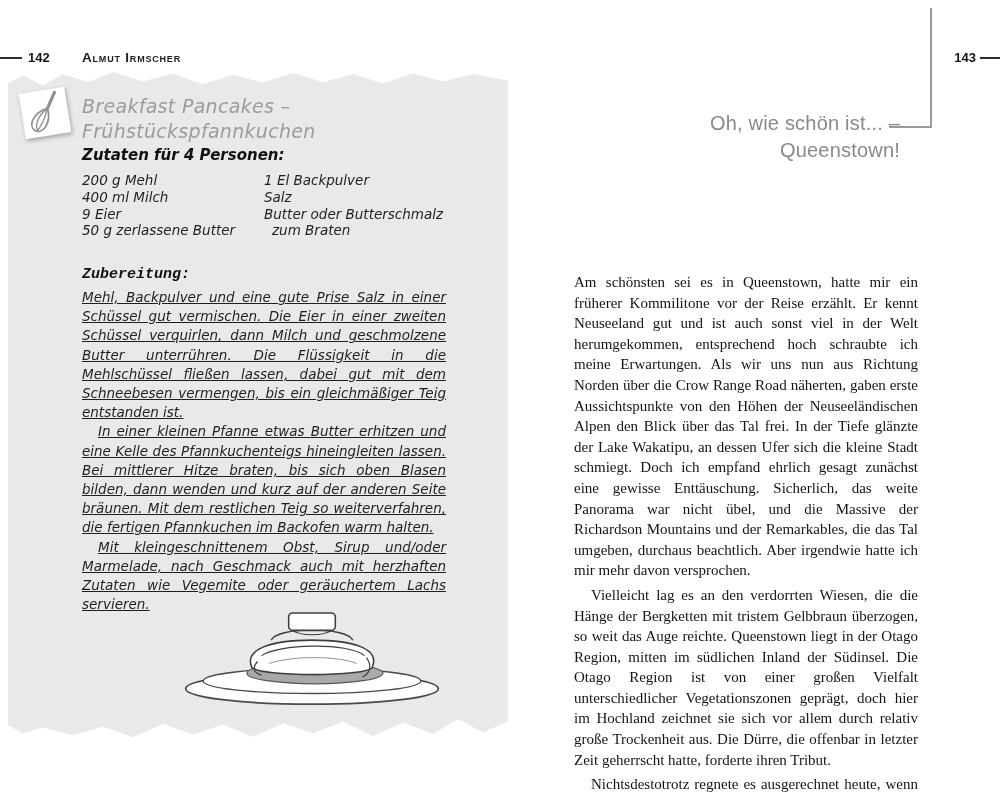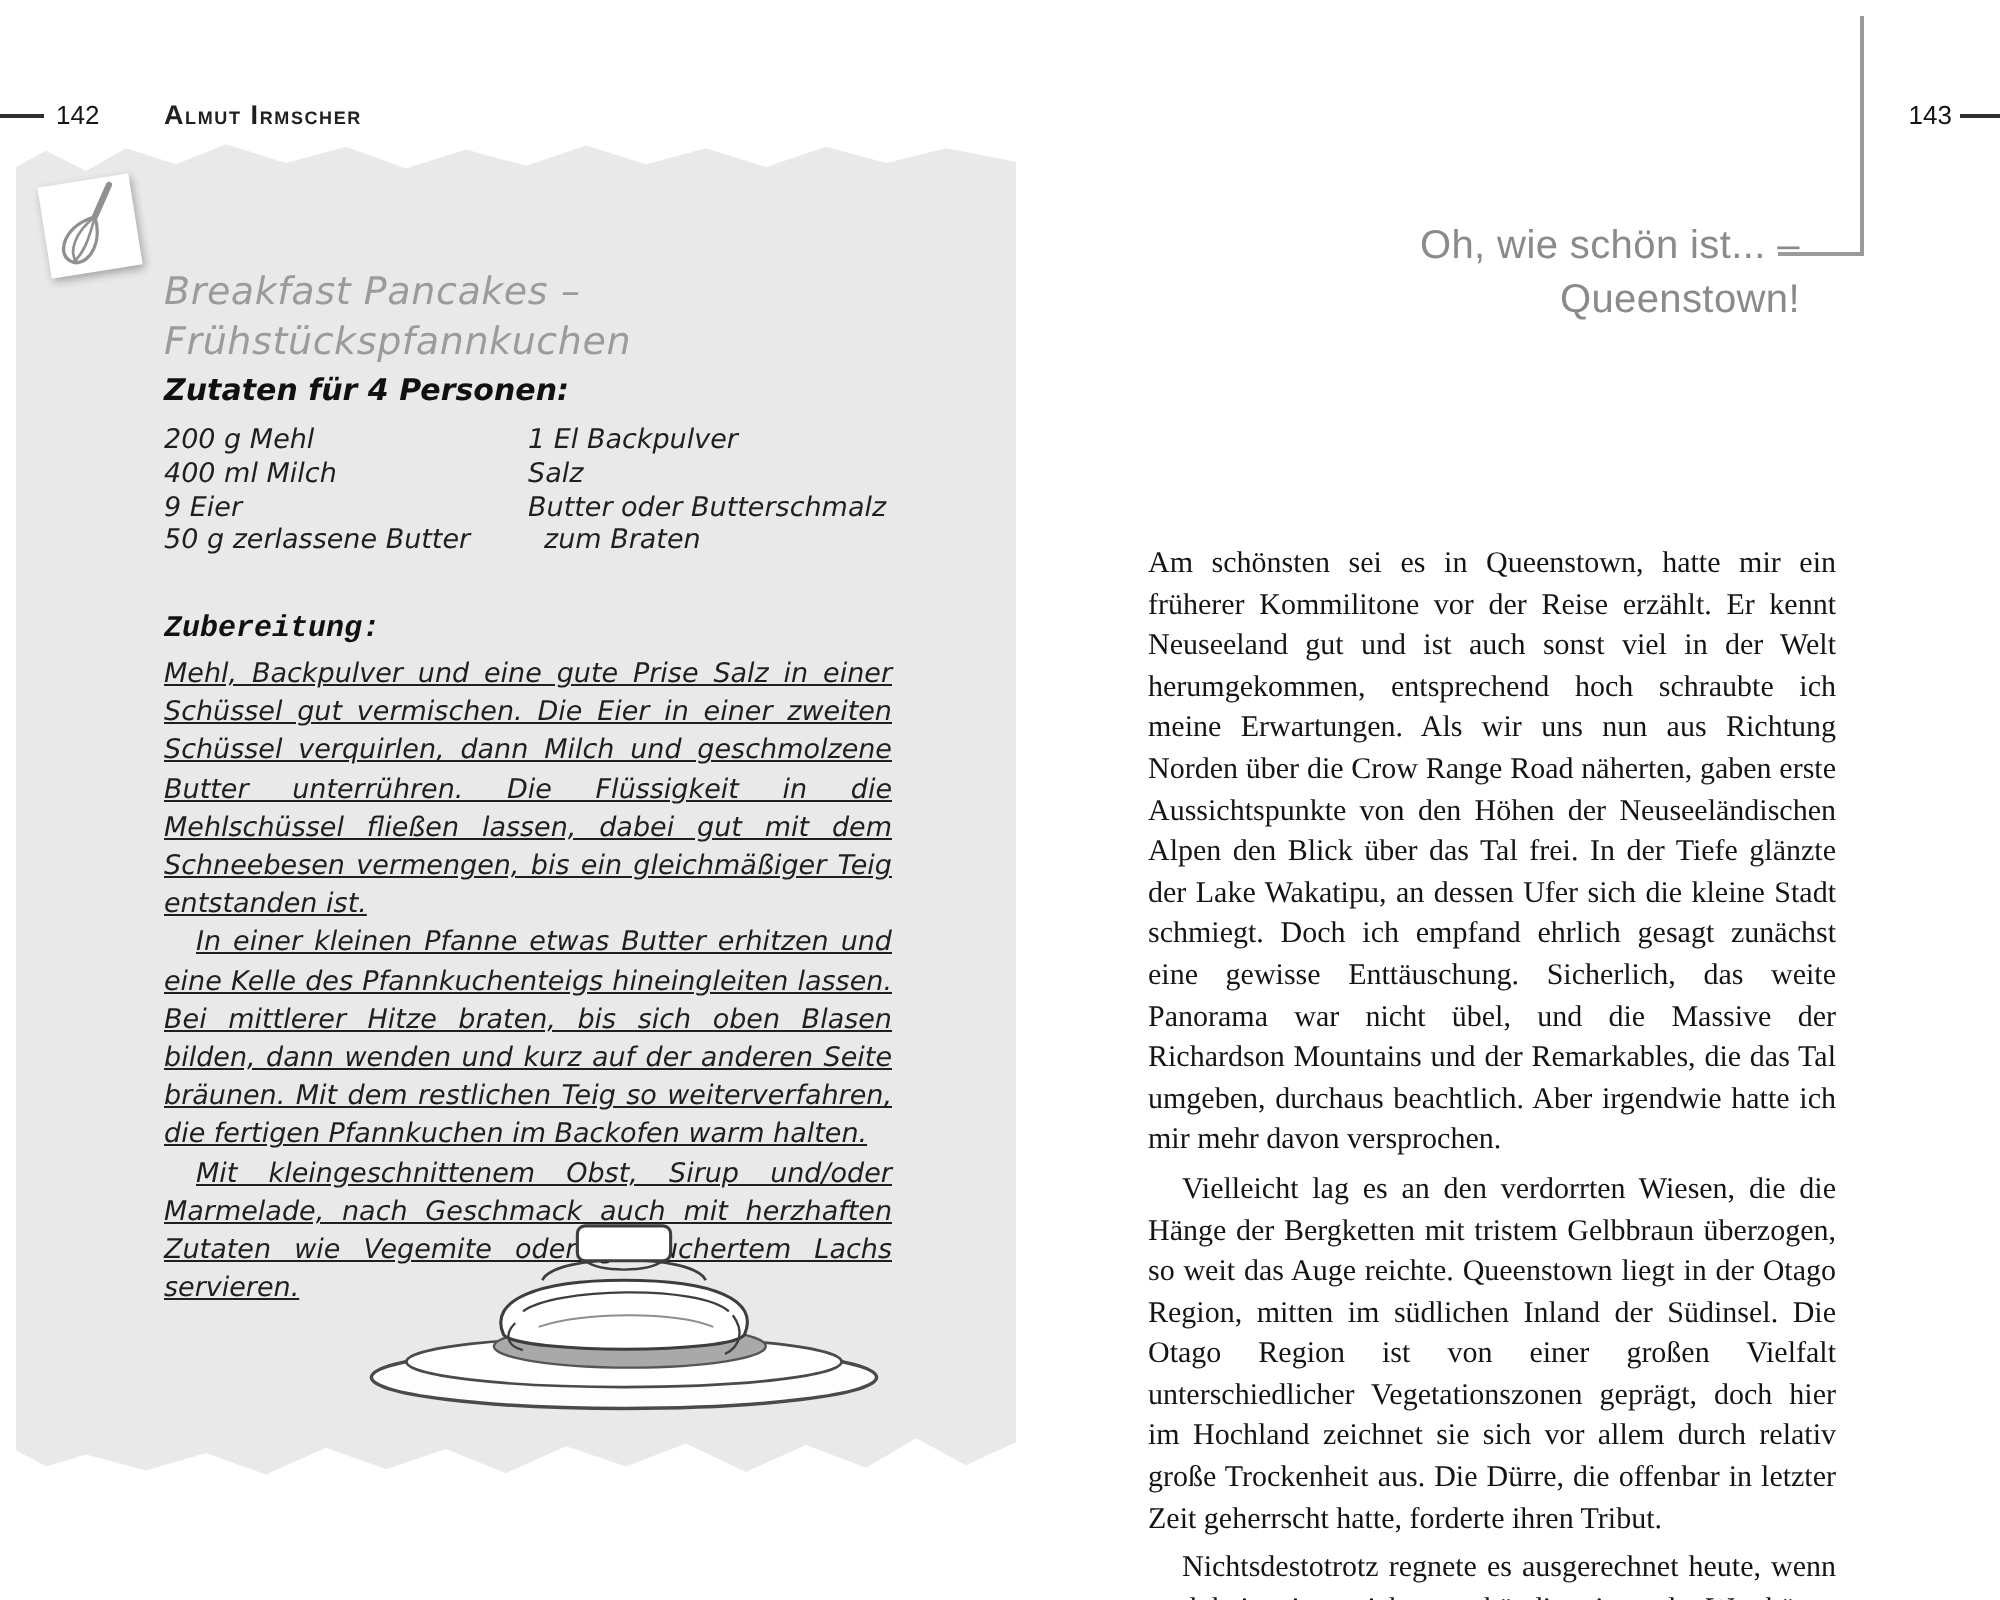--- a/index.html
+++ b/index.html
@@ -10,21 +10,21 @@
     overflow:hidden;
     font-family:"Liberation Sans", sans-serif;
   }
   .abs { position:absolute; }
   .rule { background:#2e2e2e; height:2px; }
   .decor { background:#9a9a9a; }
 
   
   #rule-left  { left:0; top:57px; width:22px; }
   #rule-right { right:0; top:57px; width:20px; }
-  .pagenum { font-size:13px; font-weight:normal; color:#151515; }
+  .pagenum { font-size:13px; font-weight:bold; color:#151515; }
   #pn-left  { left:28px; top:50px; }
   #pn-right { right:24px; top:50px; }
   #running-header {
     left:82px; top:50px;
     font-variant:small-caps; letter-spacing:0.8px;
     font-size:13.5px; font-weight:600; color:#202020;
   }
 
   
   #decor-v { left:930px; top:8px;  width:2px;  height:120px; }
@@ -52,21 +52,21 @@
     background:#e9e9e9;
     clip-path: polygon(
       0% 2.6%, 3% 1.4%, 7% 2.9%, 11% 1.2%, 16% 2.4%, 21% 0.9%, 27% 2.3%,
       33% 1.1%, 39% 2.7%, 45% 1.3%, 51% 2.5%, 57% 1.0%, 63% 2.4%, 69% 1.2%,
       75% 2.6%, 81% 1.1%, 87% 2.3%, 93% 1.2%, 100% 2.2%,
       100% 97.2%, 95% 98.9%, 90% 96.9%, 85% 99.1%, 79% 97.4%, 73% 99.4%,
       67% 97.3%, 61% 99.0%, 55% 97.5%, 49% 99.5%, 43% 97.7%, 37% 99.2%,
       31% 97.6%, 25% 99.6%, 19% 98.0%, 13% 99.3%, 7% 98.1%, 3% 99.0%, 0% 97.8%
     );
   }
-  .hand { font-family:"DejaVu Sans", sans-serif; font-style:italic;margin-top:40px; }
+  .hand { font-family:"DejaVu Sans", sans-serif; font-style:italic; }
 
   #whisk-box {
     left:14px; top:24px; width:46px; height:46px;
     background:#ffffff;
     transform:rotate(-9deg);
     box-shadow:1px 2px 4px rgba(0,0,0,0.30);
   }
   #whisk-box svg { width:46px; height:46px; display:block; }
 
   #recipe-title {

